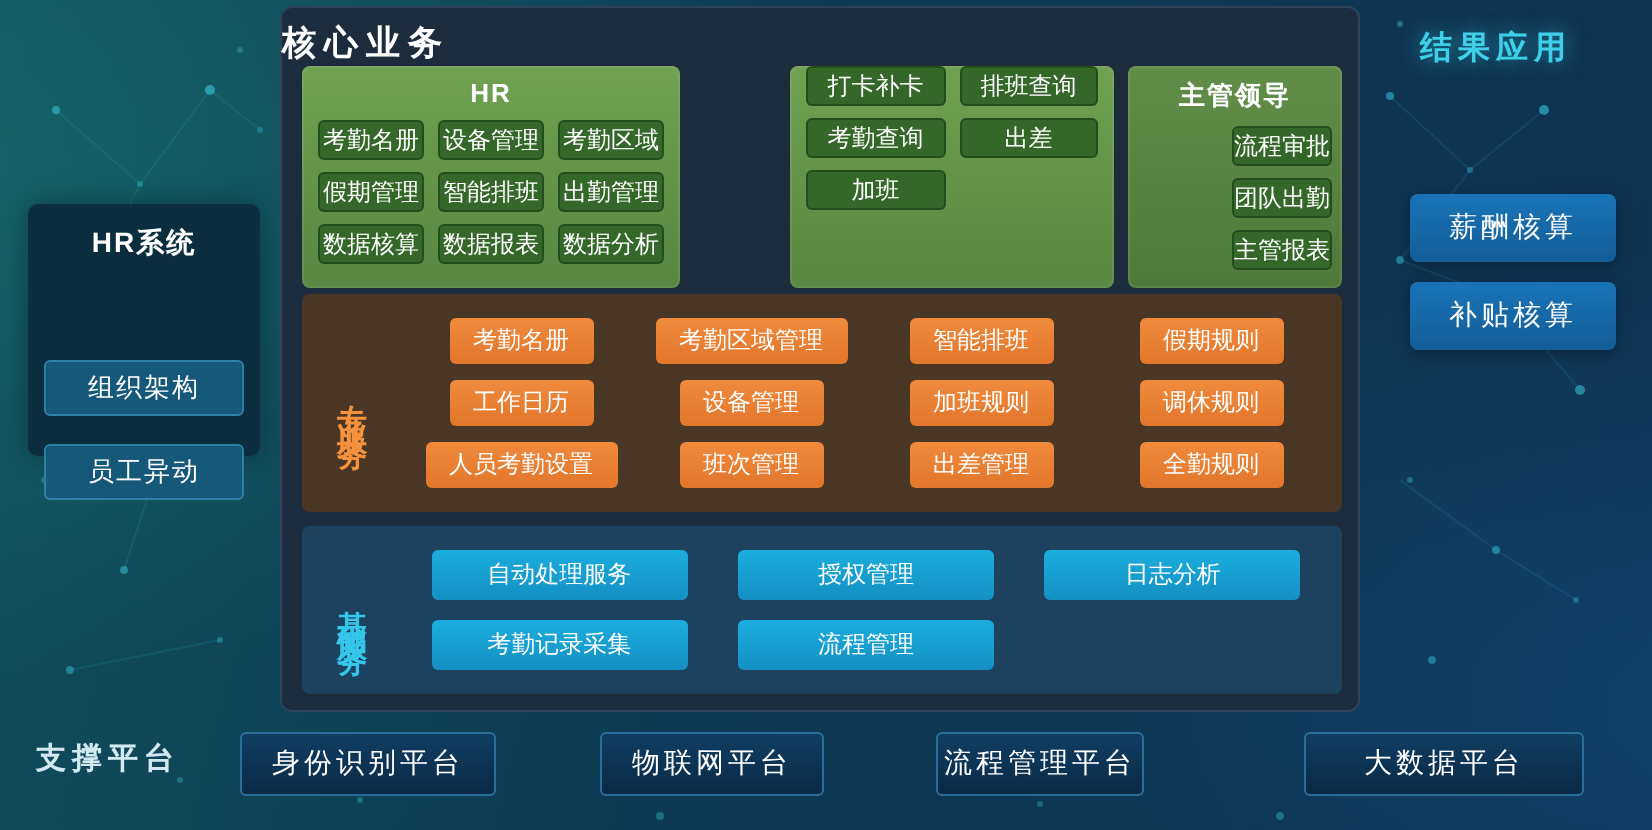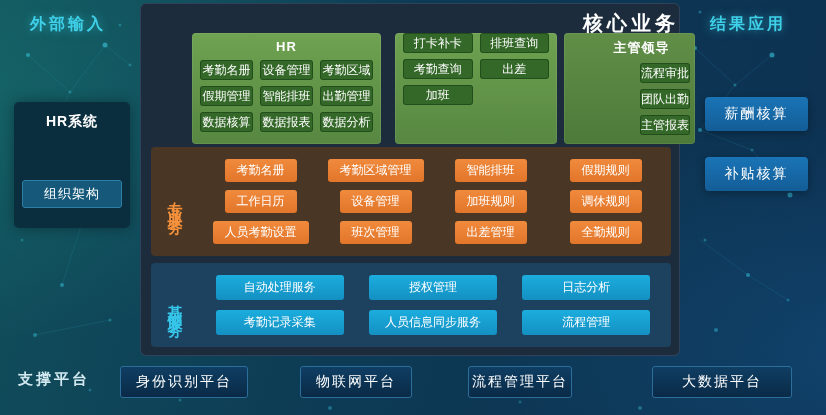--- a/index.html
+++ b/index.html
@@ -13,29 +13,29 @@
   }
   .bg-net { position:absolute; left:0; top:0; pointer-events:none; }
 
   .hdr { position:absolute; font-size:16px; font-weight:bold; color:#3ed0e8;
          letter-spacing:3px; text-shadow:0 0 10px rgba(62,208,232,.55); }
   .hdr-left  { left:30px; top:14px; }
   .hdr-right { left:710px; top:14px; }
 
   .core-panel { position:absolute; left:140px; top:3px; width:540px; height:353px;
     background:#1d2c3d; border:1px solid rgba(110,150,190,.22); border-radius:6px; box-sizing:border-box; }
-  .core-title { position:absolute; top:6px; left:0; right:0; text-align:right;
-    color:#ffffff; font-weight:bold; font-size:20px; letter-spacing:4px; }
+  .core-title { position:absolute; top:6px; left:0; right:0; text-align:left;
+    color:#ffffff; font-weight:bold; font-size:17px; letter-spacing:4px; }
 
   .gpanel { position:absolute; top:29px; height:111px; border-radius:4px;
     background:linear-gradient(180deg,#6fa251,#578741);
     box-shadow:inset 0 0 0 1px rgba(255,255,255,0.08); }
-  .gpanel-hr     { left:10px;  width:189px;margin-left:41px; }
+  .gpanel-hr     { left:10px;  width:189px; }
   .gpanel-self   { left:254px; width:162px; }
-  .gpanel-leader { left:423px; width:107px; background:linear-gradient(180deg,#618e47,#4d7a39);padding-left:24px; }
+  .gpanel-leader { left:423px; width:107px; background:linear-gradient(180deg,#618e47,#4d7a39); }
   .gtitle { text-align:center; color:#fff; font-weight:bold; font-size:13px;
     padding:6px 0 6px; letter-spacing:1px; }
   .ggrid { display:grid; gap:6px 7px; padding:0 8px; }
   .cols3 { grid-template-columns:repeat(3,1fr); }
   .cols2 { grid-template-columns:repeat(2,1fr); }
   .cols1 { grid-template-columns:1fr; padding:0 12px;margin-left:40px; }
   .gbtn { height:20px; display:flex; align-items:center; justify-content:center;
     background:#346828; border:1px solid rgba(22,62,16,.6); border-radius:3px;
     color:#fff; font-size:12px; white-space:nowrap; box-sizing:border-box; }
 
@@ -65,21 +65,21 @@
     margin-top:11px; letter-spacing:1px; }
   .lbtn { position:absolute; left:8px; width:100px; height:28px; line-height:26px;
     text-align:center; background:#15587a; border:1px solid #2e7ea8; border-radius:3px;
     color:#fff; font-size:13px; box-sizing:border-box; letter-spacing:1px;margin-top:34px; }
   .lbtn1 { top:44px; } .lbtn2 { top:86px; }
 
   .rbtn { position:absolute; left:705px; width:103px; height:34px;
     display:flex; align-items:center; justify-content:center;
     background:linear-gradient(180deg,#1a74b6,#135d97); border-radius:4px;
     color:#fff; font-size:14px; letter-spacing:2px; box-shadow:0 2px 8px rgba(0,0,0,0.3); }
-  .rbtn1 { top:97px; } .rbtn2 { top:157px; }
+  .rbtn1 { top:97px; } .rbtn2 { top:141px; }
 
   .support-label { position:absolute; left:18px; top:370px; font-size:15px;
     font-weight:bold; color:#d2e9f0; letter-spacing:3px; }
   .plat { position:absolute; top:366px; height:32px; display:flex; align-items:center;
     justify-content:center; background:linear-gradient(180deg,#0f3e63,#0a2a47);
     border:1px solid #2b6e99; border-radius:3px; color:#fff; font-size:14px;
     letter-spacing:2px; box-sizing:border-box; }
   .plat1 { left:120px; width:128px; }
   .plat2 { left:300px; width:112px; }
   .plat3 { left:468px; width:104px; }
@@ -124,26 +124,26 @@
       <circle cx="700" cy="12" r="1.5" opacity="0.35"></circle>
       <circle cx="90" cy="390" r="1.5" opacity="0.3"></circle>
       <circle cx="180" cy="400" r="1.5" opacity="0.3"></circle>
       <circle cx="330" cy="408" r="2" opacity="0.35"></circle>
       <circle cx="520" cy="402" r="1.5" opacity="0.3"></circle>
       <circle cx="640" cy="408" r="2" opacity="0.35"></circle>
       <circle cx="770" cy="385" r="2" opacity="0.35"></circle>
     </g>
   </svg>
 
-  <div class="hdr hdr-left">外部输入</div>
   <div class="hdr hdr-right">结果应用</div>
 
   <div class="hr-sys">
     <div class="hr-sys-title">HR系统</div>
     <div class="lbtn lbtn1">组织架构</div>
+    <div class="lbtn lbtn2">员工异动</div>
   </div>
 
   <div class="core-panel">
     <div class="core-title">核心业务</div>
 
     <div class="gpanel gpanel-hr">
       <div class="gtitle">HR</div>
       <div class="ggrid cols3">
         <div class="gbtn">考勤名册</div>
         <div class="gbtn">设备管理</div>
@@ -194,21 +194,20 @@
       </div>
     </div>
 
     <div class="basic-panel">
       <div class="vlabel">基础服务</div>
       <div class="basic-grid">
         <div class="cbtn">自动处理服务</div>
         <div class="cbtn">授权管理</div>
         <div class="cbtn">日志分析</div>
         <div class="cbtn">考勤记录采集</div>
-        <div class="cbtn">人员信息同步服务</div>
         <div class="cbtn">流程管理</div>
       </div>
     </div>
   </div>
 
   <div class="rbtn rbtn1">薪酬核算</div>
   <div class="rbtn rbtn2">补贴核算</div>
 
   <div class="support-label">支撑平台</div>
   <div class="plat plat1">身份识别平台</div>

